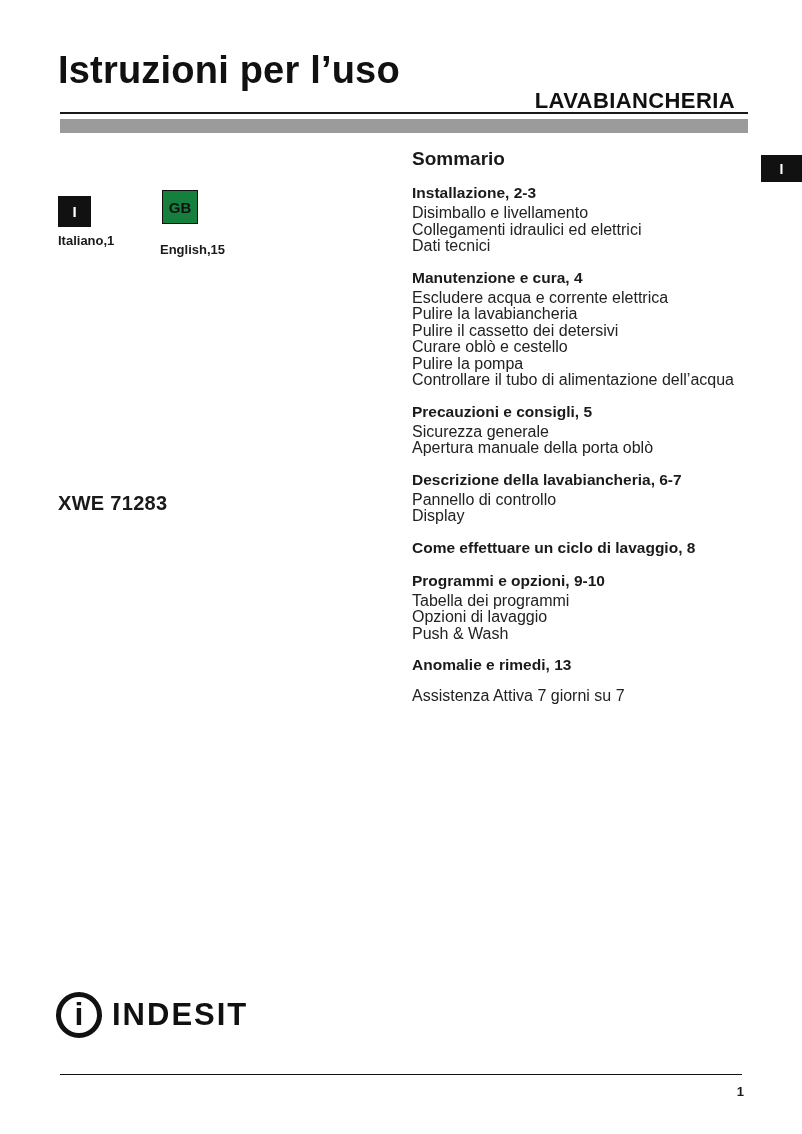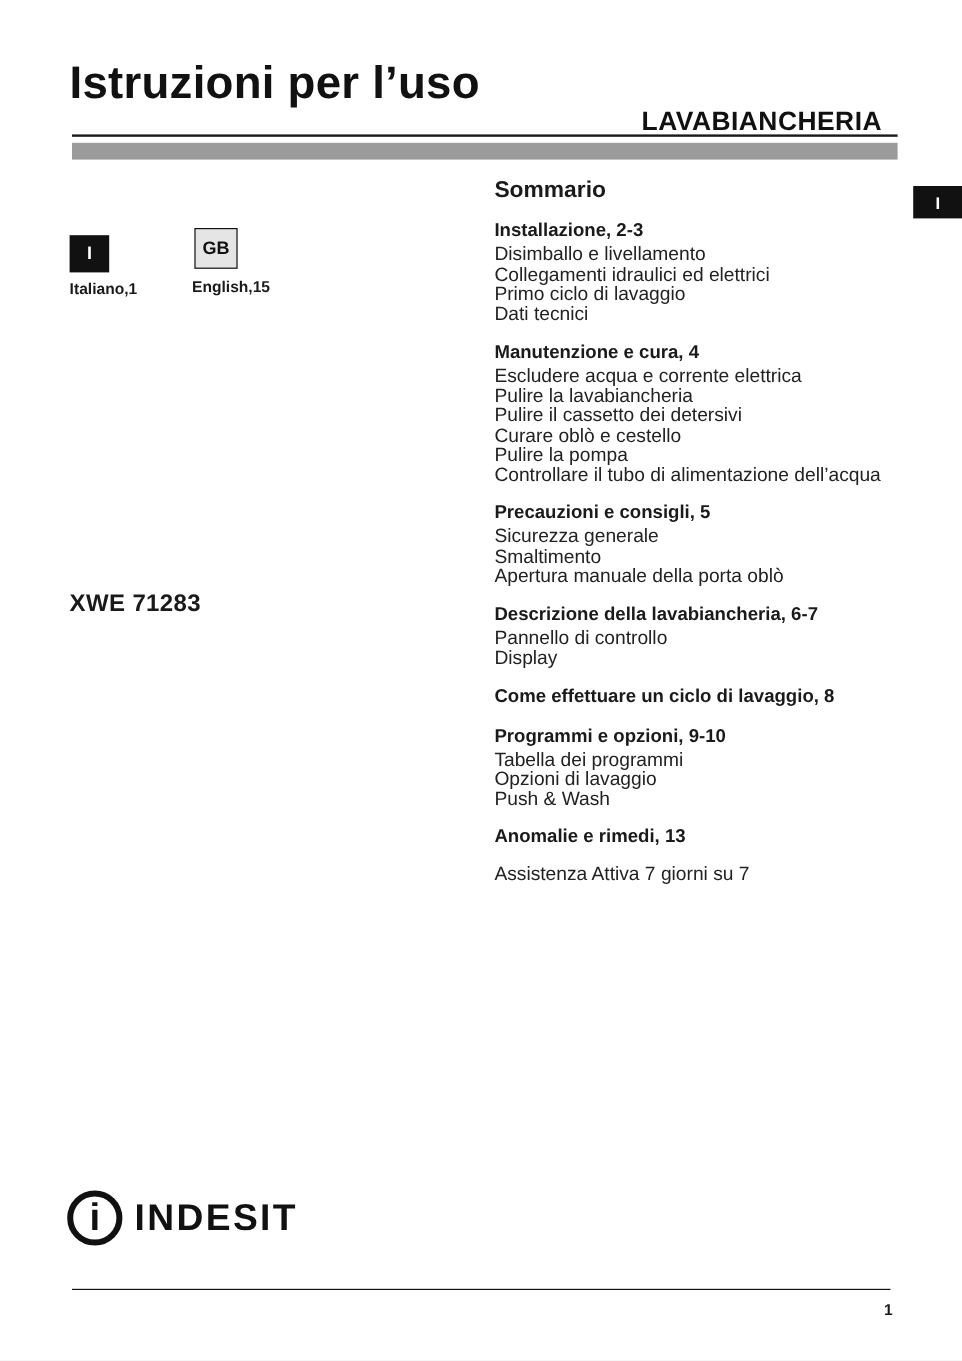--- a/index.html
+++ b/index.html
@@ -87,34 +87,34 @@
     top: 233px;
     font-size: 13px;
     font-weight: 700;
   }
   .lang-gb-box {
     position: absolute;
     left: 162px;
     top: 190px;
     width: 36px;
     height: 34px;
-    background: #e5e5e5;
+    background: #15803d;
     border: 1.5px solid #111;
     color: #111;
     font-size: 15px;
     font-weight: 700;
     box-sizing: border-box;
     display: flex;
     align-items: center;
     justify-content: center;
   }
   .lang-gb-label {
     position: absolute;
     left: 160px;
-    top: 231px;
+    top: 242px;
     font-size: 13px;
     font-weight: 700;
   }
 
   
   .model-number {
     position: absolute;
     left: 58px;
     top: 492px;
     font-size: 20px;
@@ -214,38 +214,36 @@
 
   <div class="model-number">XWE 71283</div>
 
   <div class="toc">
     <h2 class="toc-heading">Sommario</h2>
 
     <section class="toc-section">
       <h3 class="toc-title">Installazione, 2-3</h3>
       <div class="toc-item">Disimballo e livellamento</div>
       <div class="toc-item">Collegamenti idraulici ed elettrici</div>
-      <div class="toc-item">Primo ciclo di lavaggio</div>
       <div class="toc-item">Dati tecnici</div>
     </section>
 
     <section class="toc-section">
       <h3 class="toc-title">Manutenzione e cura, 4</h3>
       <div class="toc-item">Escludere acqua e corrente elettrica</div>
       <div class="toc-item">Pulire la lavabiancheria</div>
       <div class="toc-item">Pulire il cassetto dei detersivi</div>
       <div class="toc-item">Curare oblò e cestello</div>
       <div class="toc-item">Pulire la pompa</div>
       <div class="toc-item">Controllare il tubo di alimentazione dell’acqua</div>
     </section>
 
     <section class="toc-section">
       <h3 class="toc-title">Precauzioni e consigli, 5</h3>
       <div class="toc-item">Sicurezza generale</div>
-      <div class="toc-item">Smaltimento</div>
       <div class="toc-item">Apertura manuale della porta oblò</div>
     </section>
 
     <section class="toc-section">
       <h3 class="toc-title">Descrizione della lavabiancheria, 6-7</h3>
       <div class="toc-item">Pannello di controllo</div>
       <div class="toc-item">Display</div>
     </section>
 
     <section class="toc-section">

